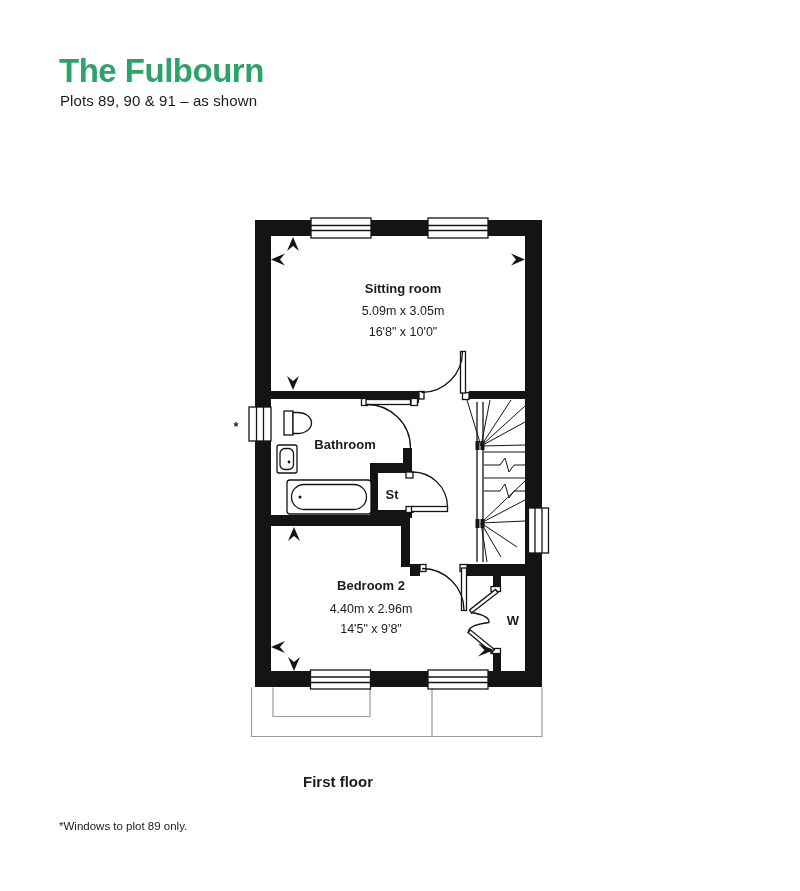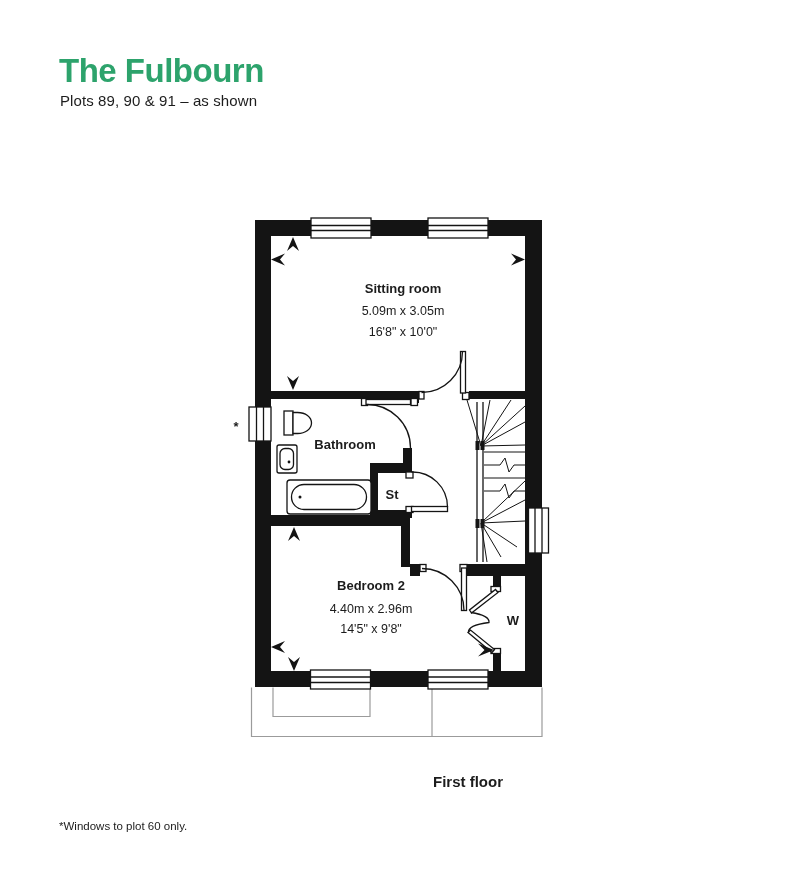--- a/index.html
+++ b/index.html
@@ -10,21 +10,21 @@
     position: absolute; left: 59px; top: 52px;
     font-size: 33px; font-weight: 700; letter-spacing: -0.5px;
     color: #2da36c;
   }
   .page-subtitle {
     position: absolute; left: 60px; top: 92px;
     font-size: 15px; font-weight: 400; color: #1c1c1c; letter-spacing: 0.1px;
   }
   .floor-label {
     position: absolute; left: 303px; top: 773px; width: 200px;
-    text-align: right; font-size: 15px; font-weight: 600; color: #1c1c1c;
+    text-align: left; font-size: 15px; font-weight: 600; color: #1c1c1c;
   }
   .footnote {
     position: absolute; left: 59px; top: 820px;
     font-size: 11.5px; font-weight: 400; color: #1c1c1c;
   }
   svg.plan { position: absolute; left: 0; top: 0; }
 
   .wall { fill: #141414; stroke: none; }
   .thin { stroke: #141414; stroke-width: 1.3; fill: none; }
   .whitebox { fill: #ffffff; stroke: #141414; stroke-width: 1.3; }
@@ -200,13 +200,13 @@
   <text class="roomname" x="371" y="590" text-anchor="middle">Bedroom 2</text>
   <text class="roomdim" x="371" y="613" text-anchor="middle">4.40m x 2.96m</text>
   <text class="roomdim" x="371" y="633" text-anchor="middle">14'5" x 9'8"</text>
 
   <text class="roomname" x="513" y="625" text-anchor="middle">W</text>
 
   <text class="roomname" x="236" y="431" text-anchor="middle" font-size="15">*</text>
 </svg>
 
 <div class="floor-label">First floor</div>
-<div class="footnote">*Windows to plot 60 only.</div>
+<div class="footnote">*Windows to plot 89 only.</div>
 
 </body></html>

